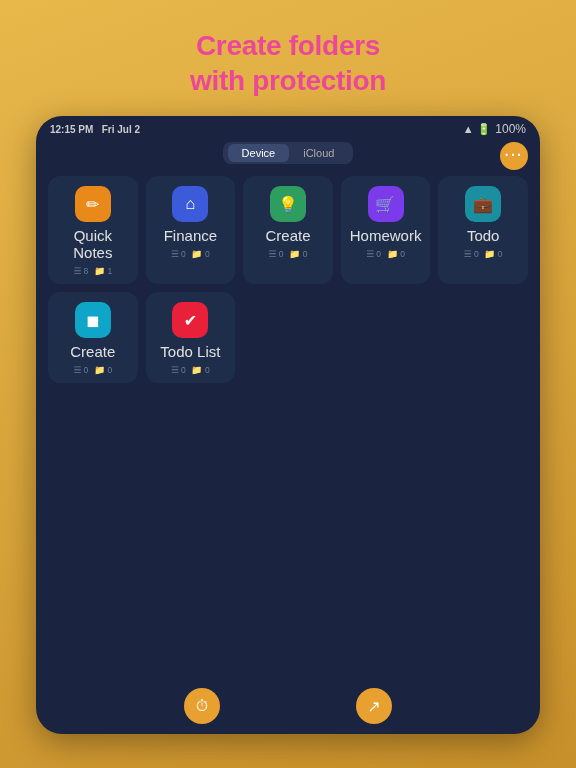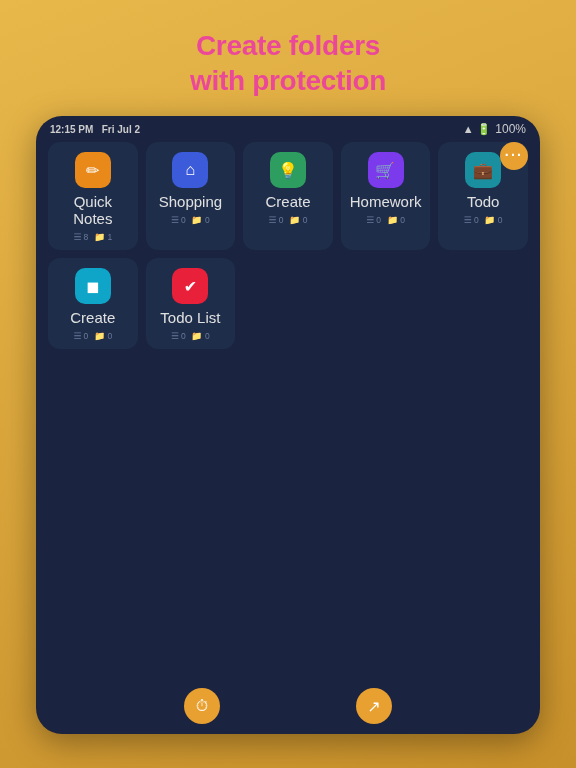--- a/index.html
+++ b/index.html
@@ -213,20 +213,24 @@
       &nbsp;
       <span>Fri Jul 2</span>
     </span>
     <div class="status-right">
       <span class="wifi-icon">▲</span>
       <span class="battery-icon">🔋</span>
       <span style="font-size:12px;">100%</span>
     </div>
   </div>
 
+  <div class="tab-row">
+    <div class="tab-btn active">Device</div>
+    <div class="tab-btn">iCloud</div>
+  </div>
 
   <div class="more-btn">
     <span class="more-dots">···</span>
   </div>
 
   <div class="folder-grid" id="folder-grid">
   <div class="folder-card">
         <div class="folder-icon" style="background: rgb(232, 137, 26); color: white; font-size: 16px;">✏</div>
         <div class="folder-name">Quick Notes</div>
         <div class="folder-meta">
@@ -235,21 +239,21 @@
             <span>8</span>
           </div>
           <div class="meta-item">
             <span class="meta-icon">📁</span>
             <span>1</span>
           </div>
         </div>
       </div>
       <div class="folder-card">
         <div class="folder-icon" style="background: rgb(59, 91, 219); color: white; font-size: 16px;">⌂</div>
-        <div class="folder-name">Shopping</div>
+        <div class="folder-name">Finance</div>
         <div class="folder-meta">
           <div class="meta-item">
             <span class="meta-icon">☰</span>
             <span>0</span>
           </div>
           <div class="meta-item">
             <span class="meta-icon">📁</span>
             <span>0</span>
           </div>
         </div>

